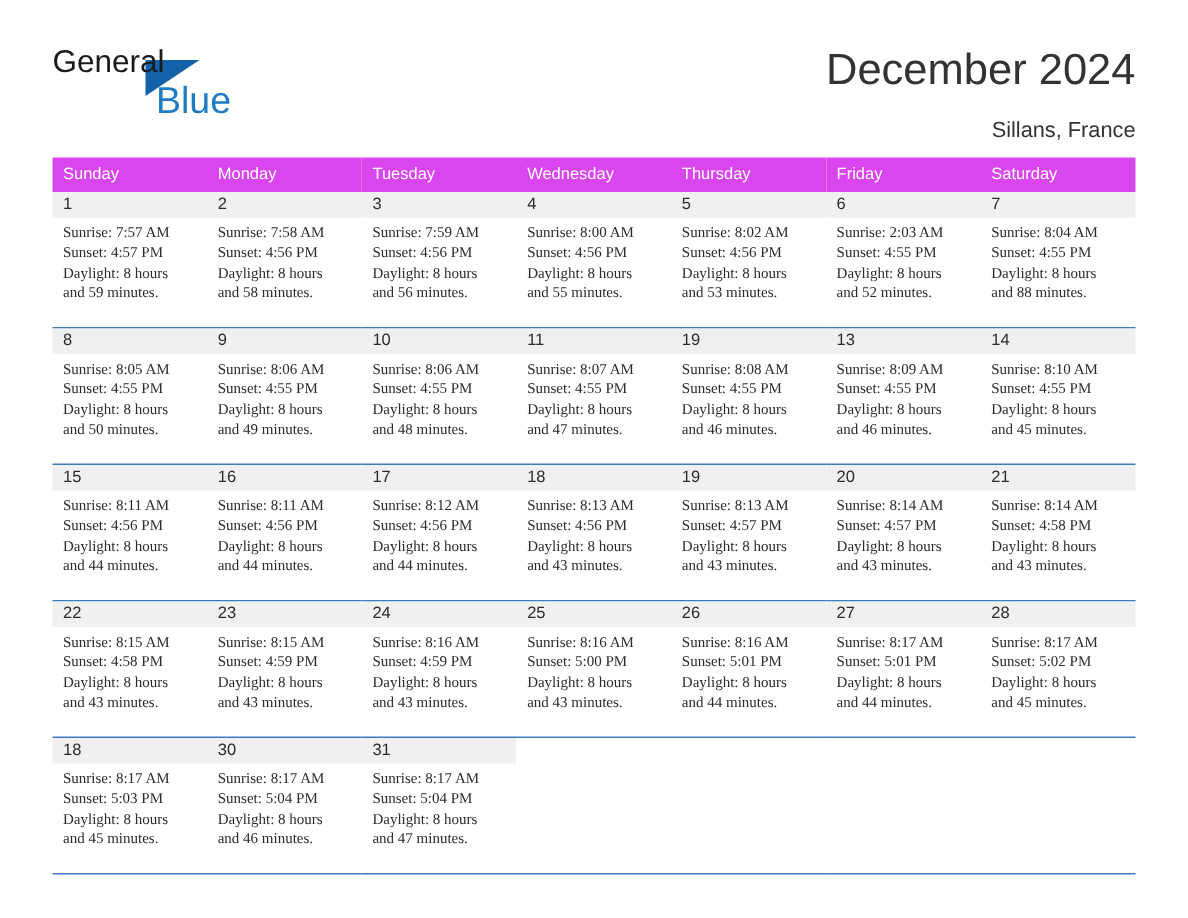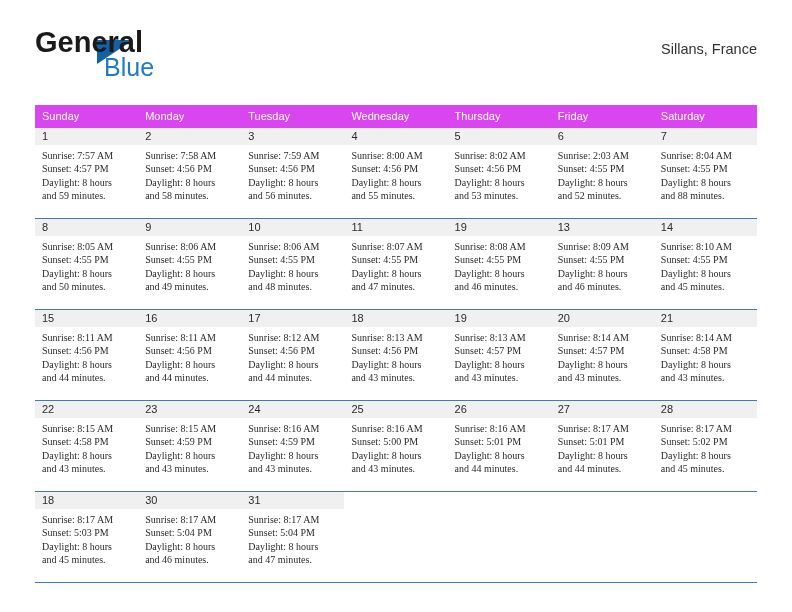--- a/index.html
+++ b/index.html
@@ -35,26 +35,25 @@
     position: absolute;
     left: 0;
     top: 0;
     width: 200px;
     height: 62px;
   }
   .brand-general {
     position: absolute;
     left: 0;
     top: 0;
-    font-size: 29px;
+    font-size: 21px;
     letter-spacing: 0px;
     color: #1a1a1a;
     font-family: "Liberation Sans", sans-serif;
     line-height: 28px;
-    font-weight: bold;
   }
   .brand-blue {
     position: absolute;
     left: 30px;
     top: 25px;
     font-size: 25px;
     color: #1e7bc4;
     font-family: "Liberation Sans", sans-serif;
     line-height: 28px;
     margin-left: 39px;
@@ -169,20 +168,21 @@
 
   <div class="header">
 
     <div class="brand">
       <div class="brand-triangle"></div>
       <div class="brand-general">General</div>
       <div class="brand-blue">Blue</div>
     </div>
 
     <div class="title-block">
+      <div class="month-title">December 2024</div>
       <div class="location">Sillans, France</div>
     </div>
 
   </div>
 
   <table class="calendar">
     <thead>
       <tr>
         <th>Sunday</th>
         <th>Monday</th>

